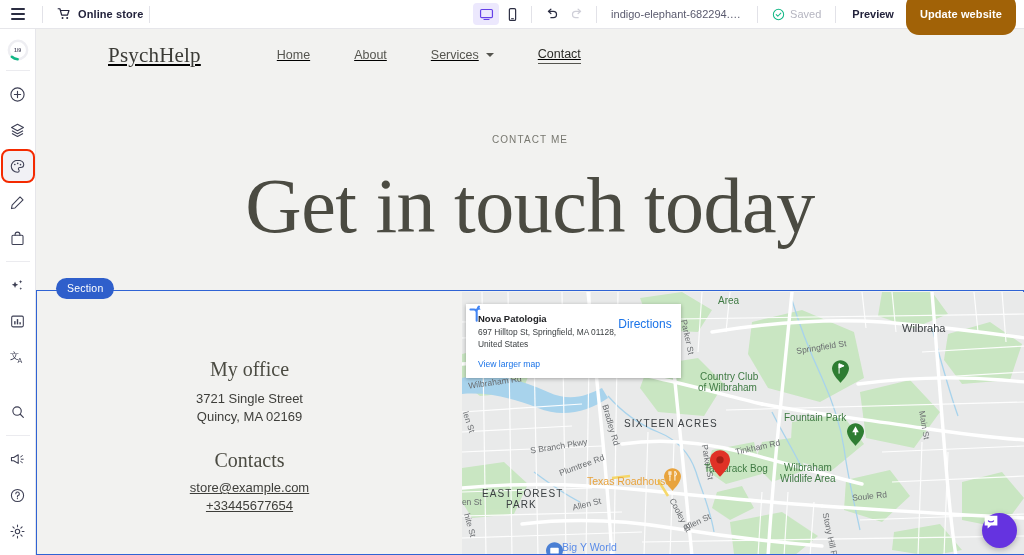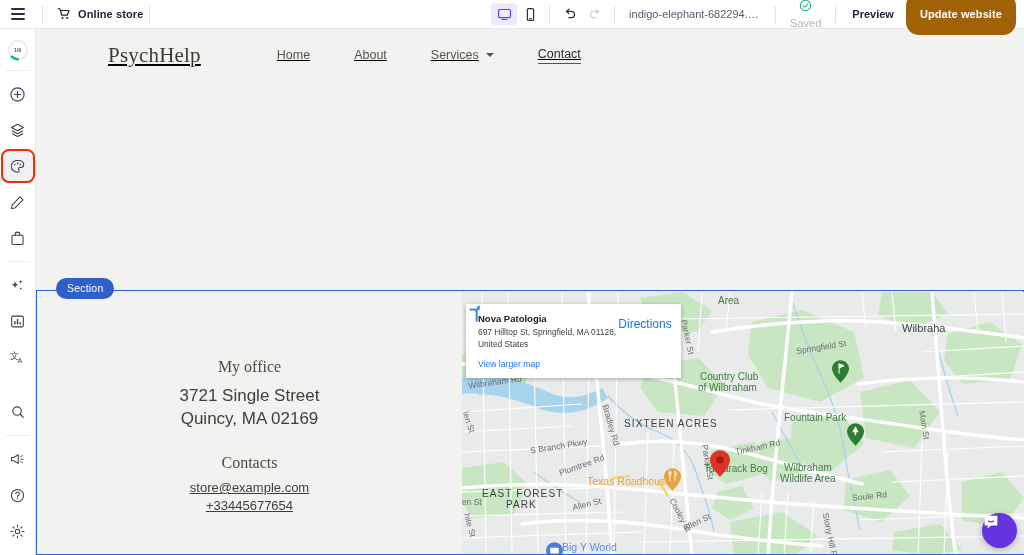--- a/index.html
+++ b/index.html
@@ -37,21 +37,21 @@
     display: flex; align-items: center; justify-content: center;
     cursor: pointer;
   }
   .devbtn.active { background: #ece8fd; }
   .undobtn { width: 26px; height: 22px; display: flex; align-items: center; justify-content: center; cursor: pointer; }
   .urltext {
     font-size: 11px; color: #5a5a6e; max-width: 148px;
     overflow: hidden; white-space: nowrap; text-overflow: ellipsis;
     padding: 0 8px; cursor: pointer;
   }
-  .savedwrap { display: flex; align-items: center; gap: 5px; padding: 0 8px; flex-direction: column; }
+  .savedwrap { display: flex; align-items: center; gap: 5px; padding: 0 8px; }
   .saved-txt { font-size: 11px; color: #b5b5c0; }
   .preview-btn { font-size: 11px; font-weight: bold; color: #22223b; padding: 0 10px; cursor: pointer; }
   .update-btn {
     background: #a16207; color: #fff; font-size: 11px; font-weight: bold;
     border-radius: 13px; padding: 15px 14px; cursor: pointer; margin-left: 2px;
     letter-spacing: .1px;
   }
 
   
   .rail {
@@ -128,23 +128,23 @@
     background: #2f5fcb; color: #fff;
     font-size: 10.5px; border-radius: 11px;
     padding: 4px 11px 5px; letter-spacing: .2px;
   }
   .sec-inner { display: flex; height: 100%; }
   .contact-col {
     width: 425px; padding-top: 67px; text-align: center;
   }
   .c-title {
     font-family: "Liberation Serif", serif;
-    font-size: 16px; color: #4b4b42;
-  }
-  .c-line { font-size: 17px; color: #3e3e3a; margin-top: 10px; }
+    font-size: 20px; color: #4b4b42;
+  }
+  .c-line { font-size: 13px; color: #3e3e3a; margin-top: 10px; }
   .c-line.tight { margin-top: 3px; }
   .c-gap { height: 25px; }
   .c-link { font-size: 13px; color: #3e3e3a; text-decoration: underline; display: inline-block; margin-top: 8px; cursor: pointer; }
 
   
   .map {
     position: absolute; left: 425px; top: 1px; right: 0; bottom: 0;
     width: 563px;
     background: #e9eaea;
     overflow: hidden;
@@ -350,20 +350,24 @@
       <a>
         <span class="lbl">Services</span>
         <span class="caret"></span>
       </a>
       <a class="active">
           <span class="lbl">Contact</span>
         </a>
     </div>
   </div>
 
+  <div class="hero">
+    <div class="eyebrow">CONTACT ME</div>
+    <h1 class="headline">Get in touch today</h1>
+  </div>
 
   <div class="section-block">
     <div class="section-tag">Section</div>
 
     <div class="sec-inner">
       <div class="contact-col">
         <div class="c-title">My office</div>
         <div class="c-line">3721 Single Street</div>
         <div class="c-line tight">Quincy, MA 02169</div>
         <div class="c-gap"></div>

